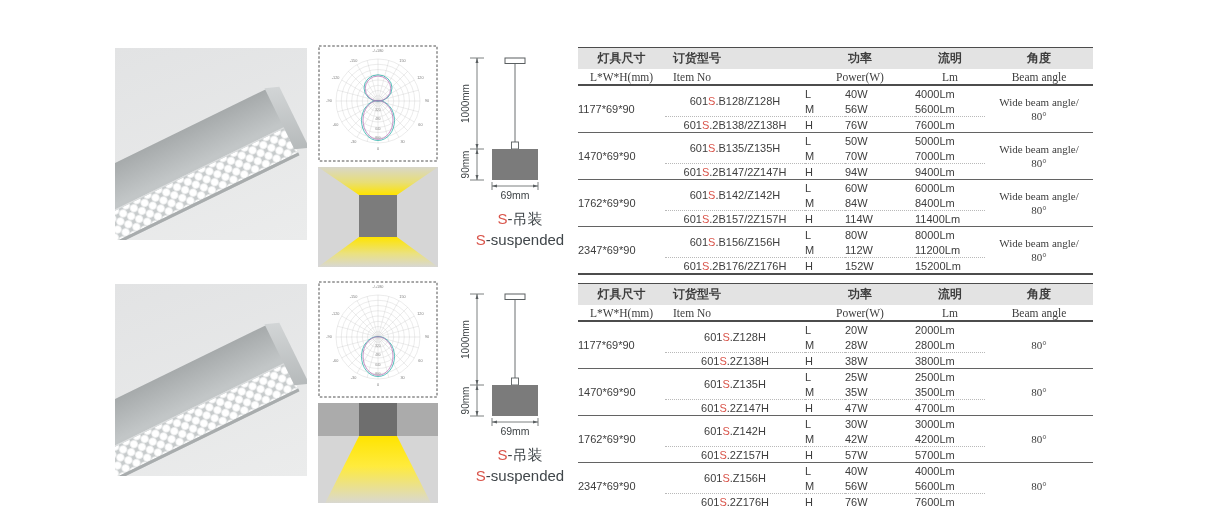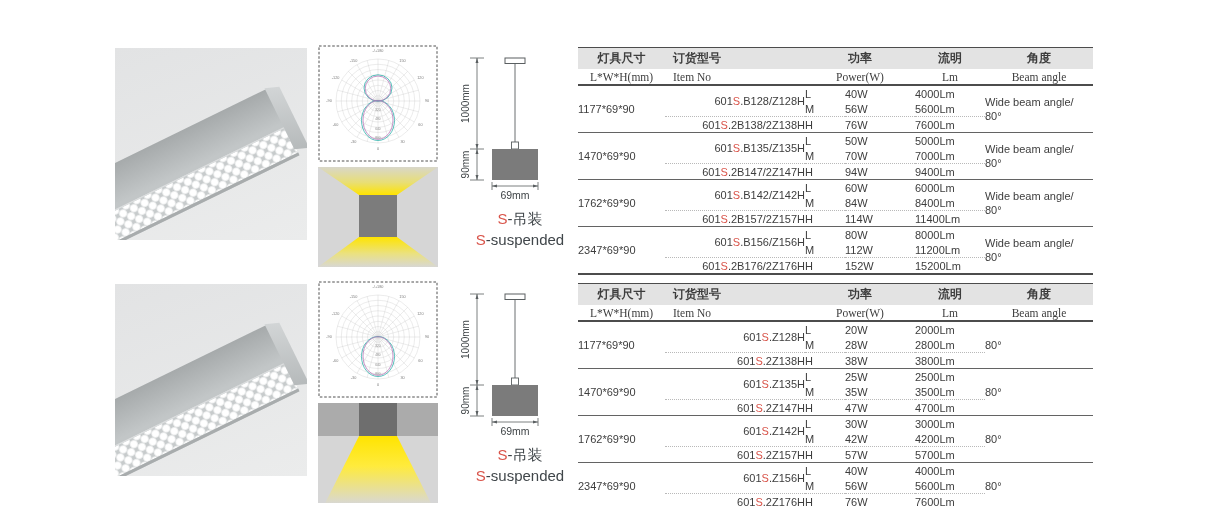--- a/index.html
+++ b/index.html
@@ -57,23 +57,23 @@
     border-bottom:2px solid #4c4c4c;font-family:"Liberation Sans",sans-serif;}
   .spec-table th,.spec-table td{padding:0;font-weight:normal;}
   .spec-table .c{text-align:center;margin-left:28px;}
   .spec-table .l{text-align:left;padding-left:8px;margin-top:32px;}
   .spec-table thead .ch{background:#e3e3e3;font-weight:bold;font-size:12px;height:21px;border-top:1px solid #4c4c4c;}
   .spec-table thead .en{font-size:11.5px;height:15px;}
   .spec-table thead tr.h2 th{border-bottom:2px solid #4c4c4c;font-family:Liberation Serif, serif;}
   .spec-table tbody{border-top:1px solid #636363;}
   .spec-table tbody td{font-size:11px;height:15px;}
   .td-size,.td-watt,.td-lm{text-align:left;}
-  .td-item{text-align:right;padding-left:8px;}
+  .td-item{text-align:center;padding-left:8px;}
   .td-lvl{text-align:left;padding-left:11px;}
-  .td-angle{text-align:left;line-height:1.3;}
+  .td-angle{text-align:center;line-height:1.3;font-family:Liberation Serif, serif;}
   .dotted{border-bottom:1px dotted #b9b9b9;}
 </style>
 </head>
 <body>
 
 <div class="section" id="sec0">
   <div class="photo">
     <div class="bar">
       <div class="bar-top"></div>
       <div class="bar-face"></div>

